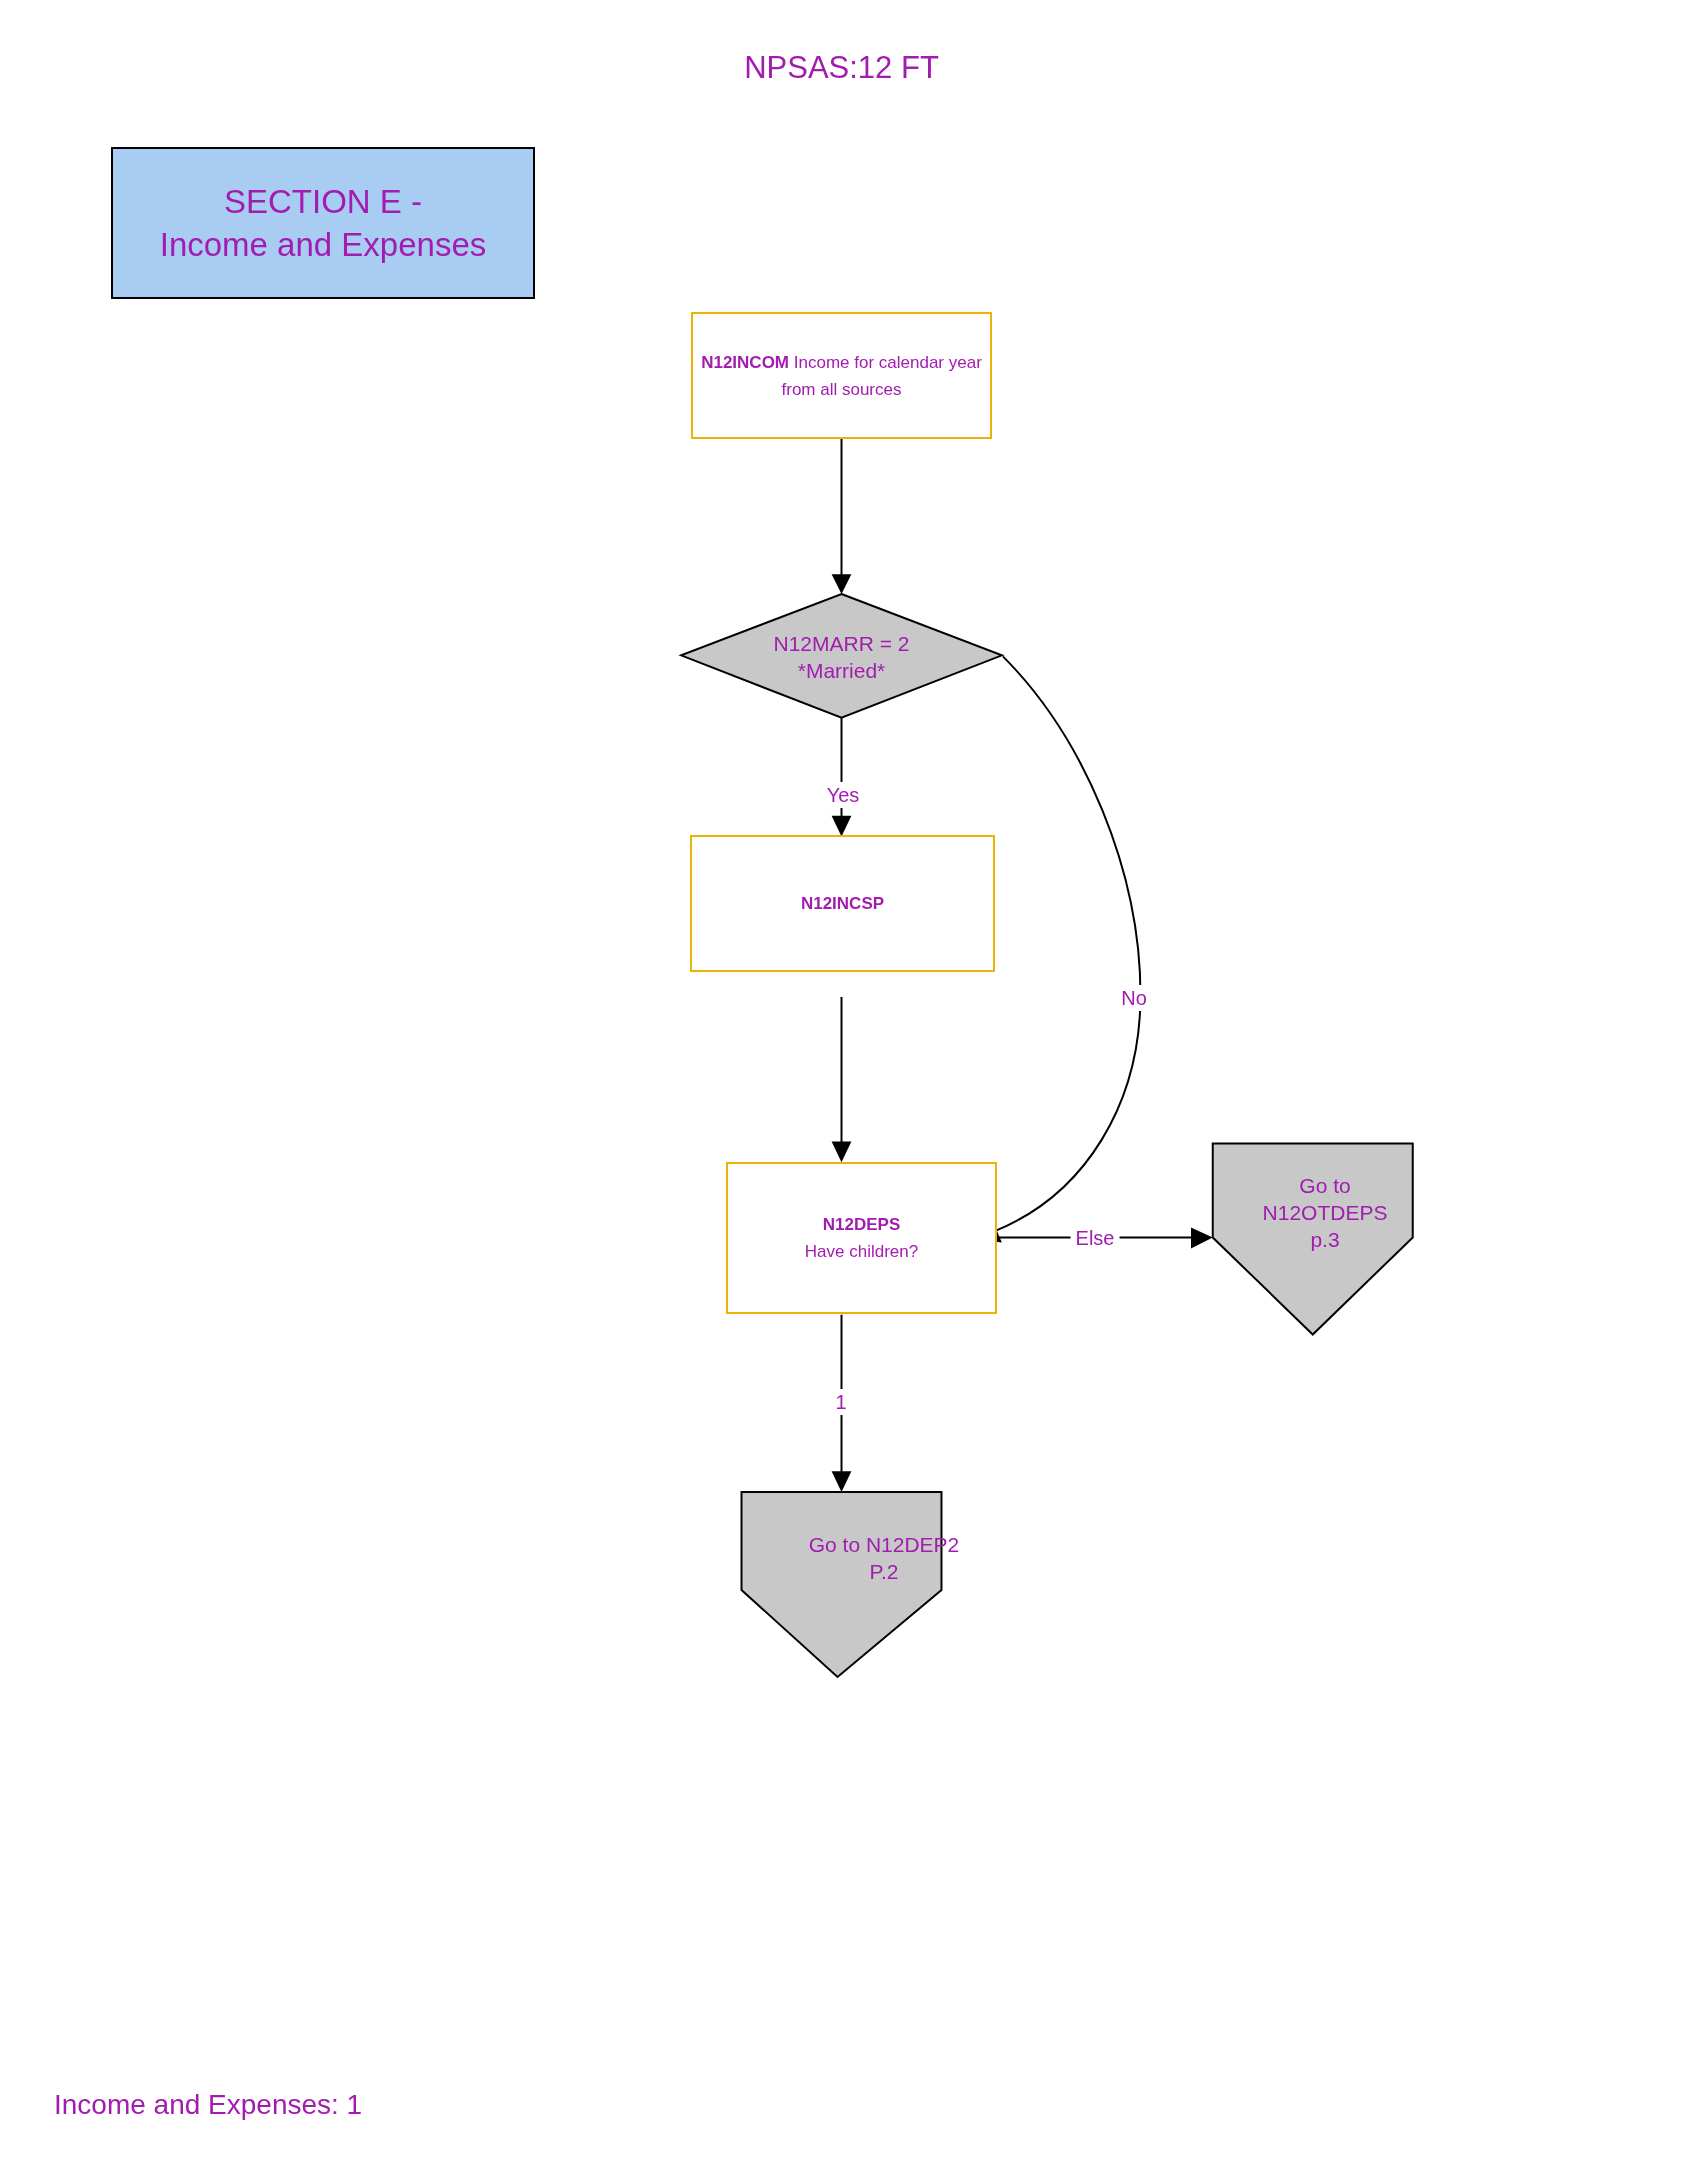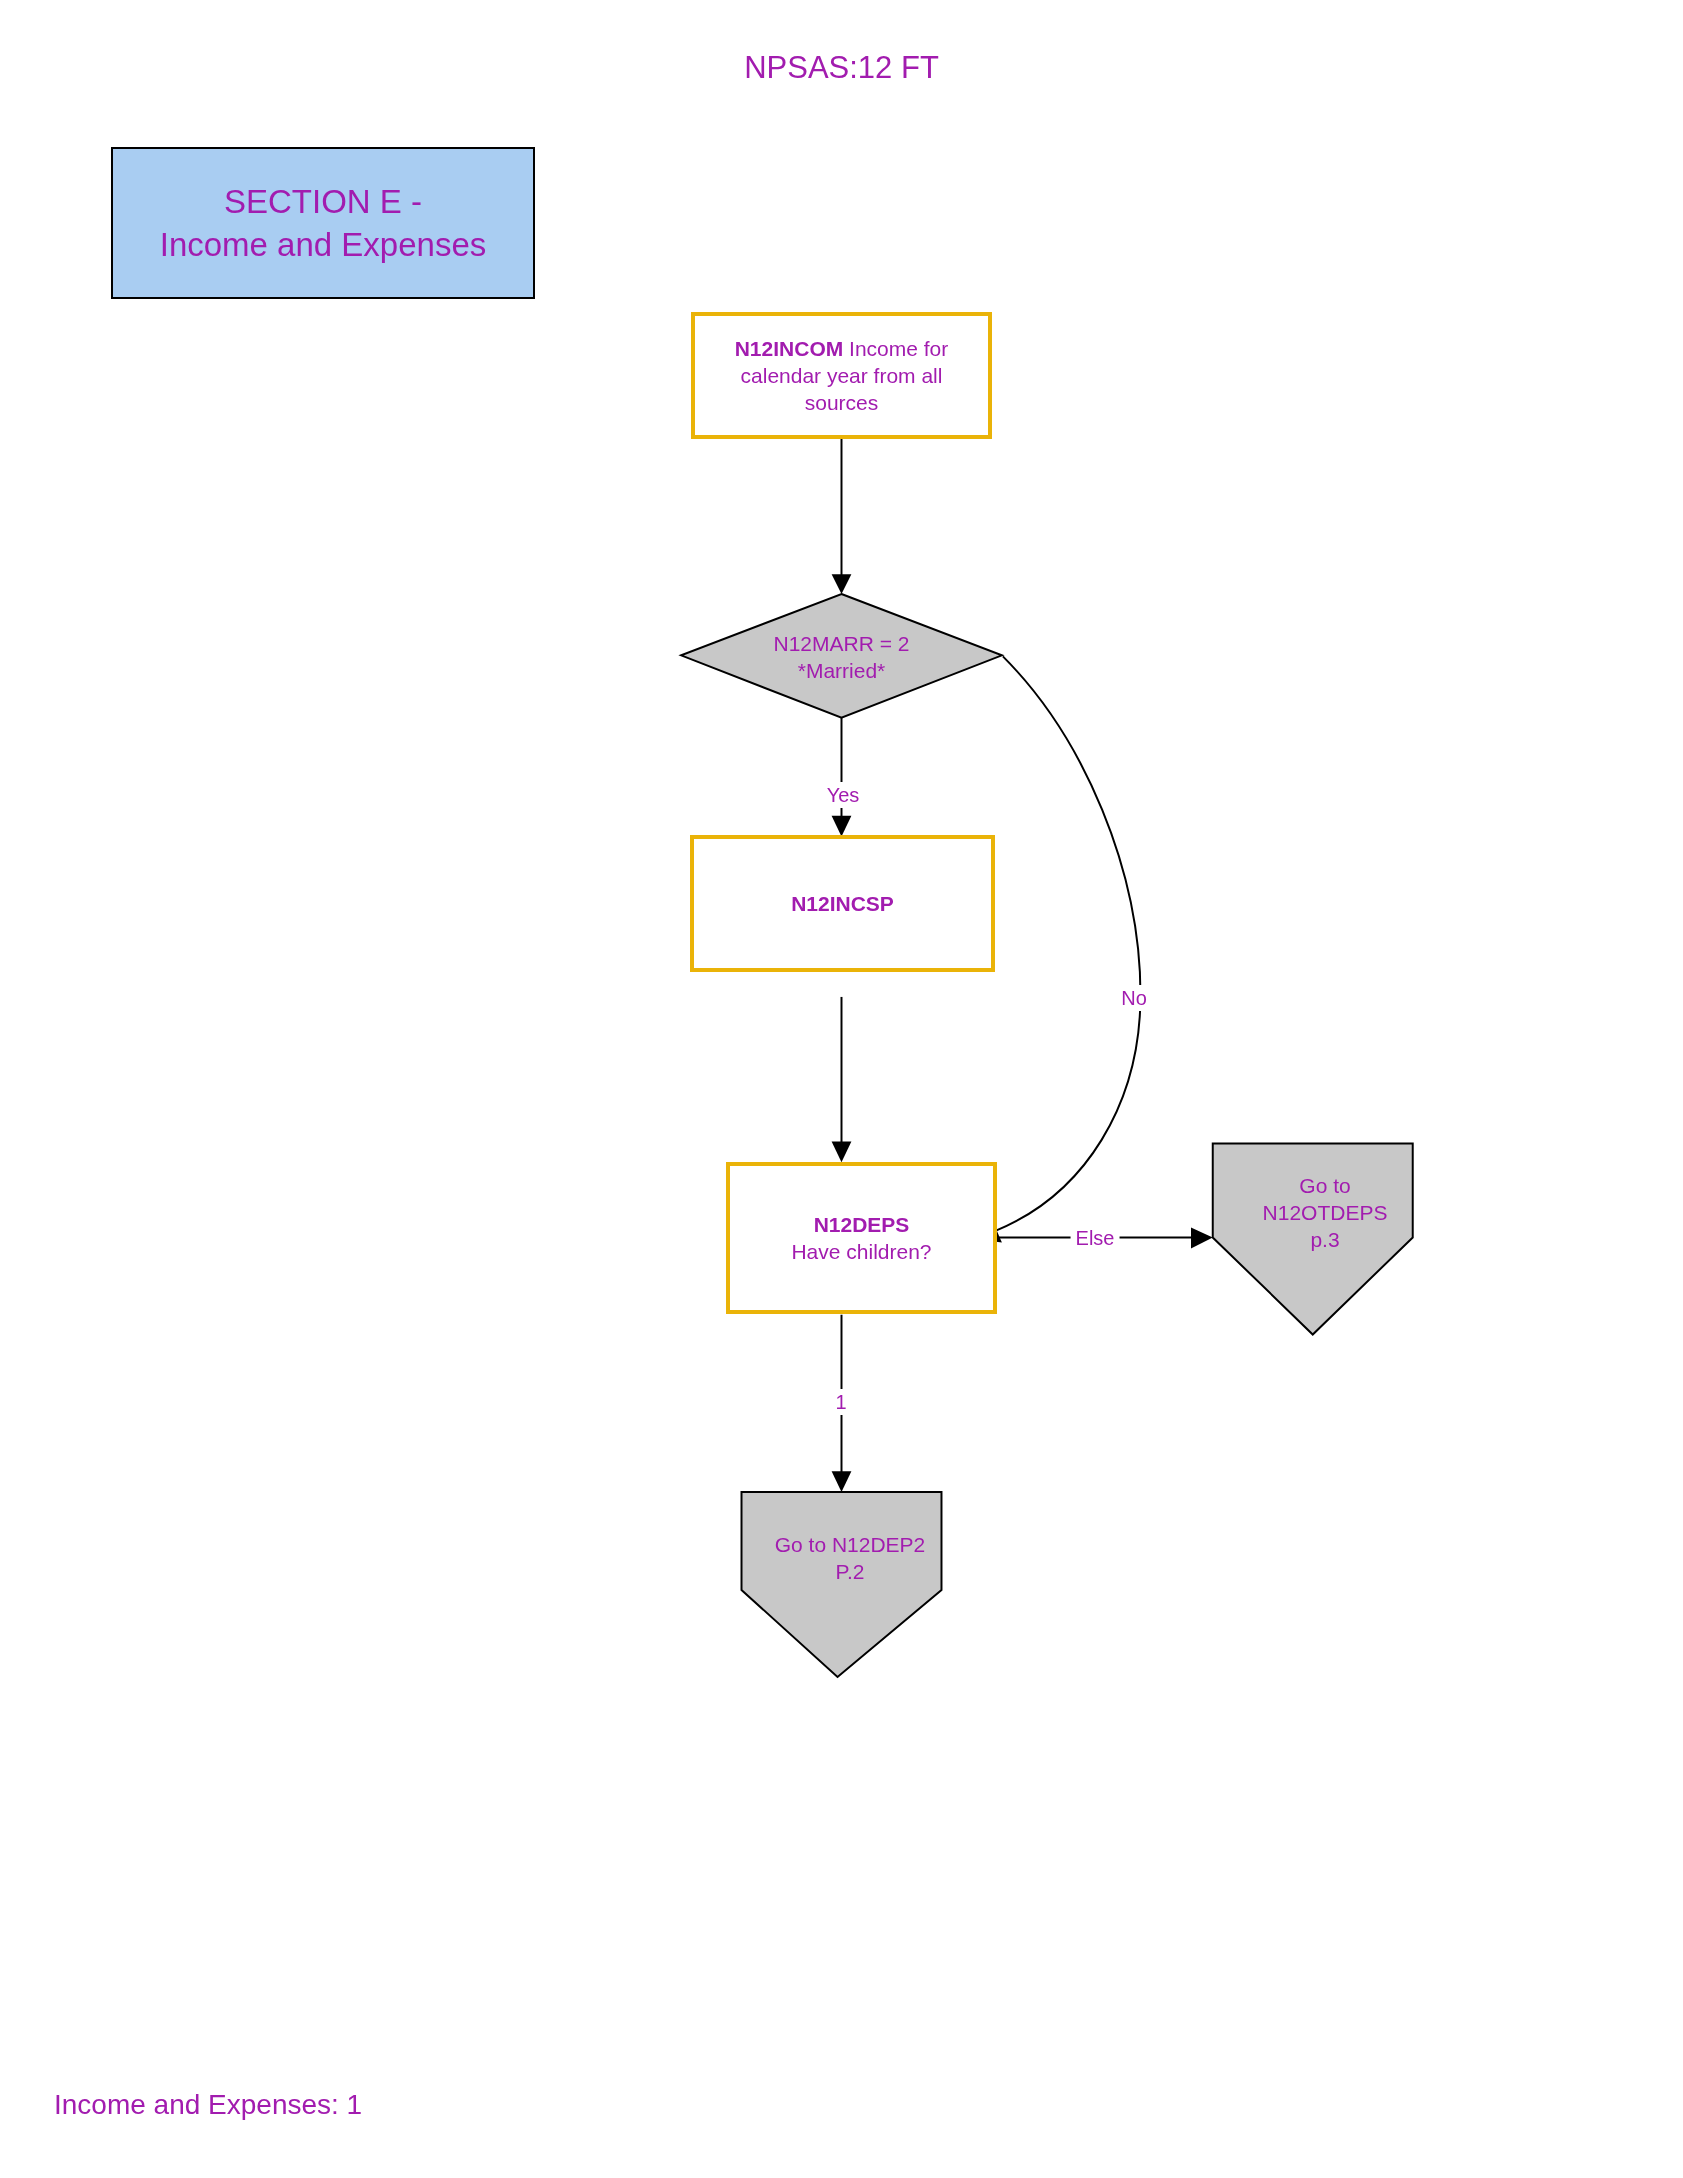--- a/index.html
+++ b/index.html
@@ -10,32 +10,32 @@
   }
   .abs{position:absolute;text-align:center;}
   .page-title{left:0;top:50px;width:1683px;text-align:center;font-size:31px;}
   .section-box{
     left:111px;top:147px;width:424px;height:152px;box-sizing:border-box;
     background:var(--section_blue,#a9cdf2);border:2px solid #000;
     display:flex;flex-direction:column;justify-content:center;align-items:center;
     text-align:center;font-size:33px;line-height:43px;
   }
   .node{
-    position:absolute;background:#fff;border:4px solid #eab308;box-sizing:border-box;
+    position:absolute;background:#fff;border:2px solid #eab308;box-sizing:border-box;
     display:flex;flex-direction:column;justify-content:center;align-items:center;
-    text-align:center;font-size:21px;line-height:27px;padding:0 8px;
+    text-align:center;font-size:17px;line-height:27px;padding:0 8px;
   }
   #n12incom{left:691px;top:312px;width:301px;height:127px;}
   #n12incsp{left:690px;top:835px;width:305px;height:137px;}
   #n12deps{left:706px;top:1162px;width:271px;height:152px;margin-left:20px;}
   .b{font-weight:bold;}
   .shape-label{position:absolute;text-align:center;font-size:21px;line-height:27px;}
   #diamond-label{left:693px;top:630px;width:297px;}
   #otdeps-label{left:1213px;top:1172px;width:200px;padding-left:12px;}
-  #dep2-label{left:742px;top:1531px;width:216px;}
+  #dep2-label{left:776px;top:1531px;width:216px;}
   .edge-label{
     position:absolute;transform:translate(-50%,-50%);
     background:#fff;font-size:20px;line-height:24px;padding:1px 5px;
   }
   .footer{left:54px;top:2089px;font-size:28px;}
   svg.connectors{position:absolute;left:0;top:0;}
 </style>
 </head>
 <body>
 

